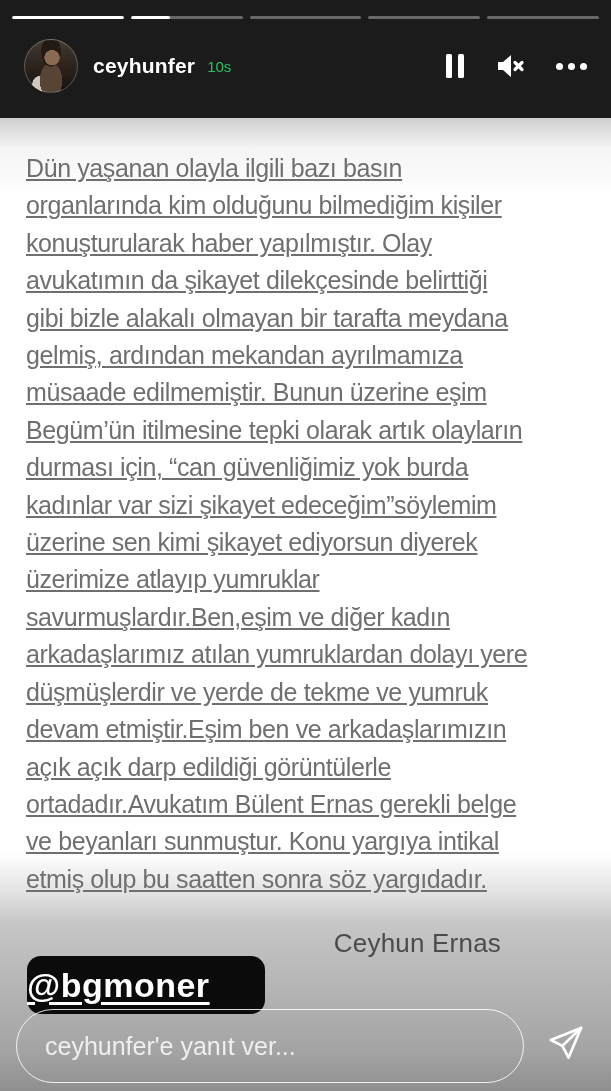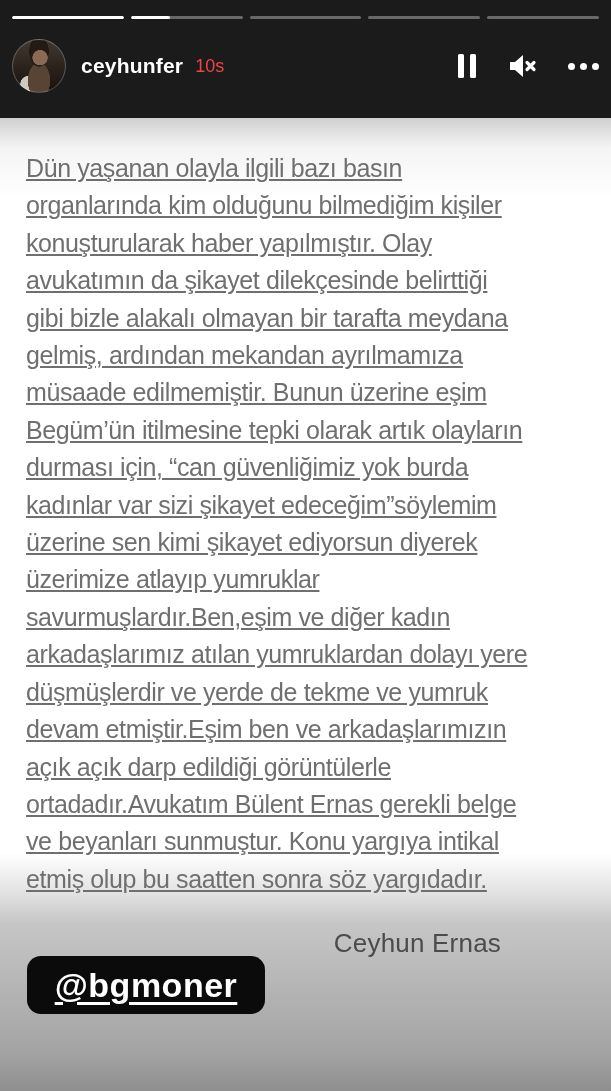--- a/index.html
+++ b/index.html
@@ -5,50 +5,50 @@
   * { margin:0; padding:0; box-sizing:border-box; }
   html,body { width:611px; height:1091px; background:#000; }
   body { font-family:"Liberation Sans", sans-serif; }
   #screen { position:relative; width:611px; height:1091px; overflow:hidden; background:#1b1b1b; }
 
   
   #header { position:absolute; top:0; left:0; width:611px; height:118px; background:#1b1b1b; z-index:3; }
   #progress-track { position:absolute; top:16px; left:12px; right:12px; display:flex; gap:7px; }
   .seg { flex:1; height:3px; border-radius:2px; background:rgba(255,255,255,0.34); overflow:hidden; }
   .seg .fill { height:100%; background:#ffffff; border-radius:2px; }
-  #header-row { position:absolute; top:36px; left:0; width:100%; height:60px; display:flex; align-items:center; padding:0 12px; }
+  #header-row { position:absolute; top:36px; left:0; width:100%; height:60px; display:flex; align-items:center; padding:0 24px; }
   #avatar { width:54px; height:54px; border-radius:50%; flex:0 0 auto;
     background:
       radial-gradient(circle at 52% 34%, #8a6a52 0 17%, rgba(0,0,0,0) 18%),
       radial-gradient(ellipse at 50% 22%, #241a14 0 26%, rgba(0,0,0,0) 27%),
       radial-gradient(ellipse at 50% 78%, #574435 0 30%, rgba(0,0,0,0) 31%),
       radial-gradient(circle at 30% 85%, #cfc8bd 0 14%, rgba(0,0,0,0) 15%),
       linear-gradient(180deg, #413931 0%, #2a211b 55%, #171210 100%);
     border:1px solid rgba(255,255,255,0.25); }
   #username { color:#ffffff; font-size:21px; font-weight:700; margin-left:15px; letter-spacing:0.2px; }
-  #timestamp { color:#ef4444; font-size:18px; margin-left:12px; }
+  #timestamp { color:#22c55e; font-size:15px; margin-left:12px; }
   #header-actions { margin-left:auto; display:flex; align-items:center; gap:30px; }
   .hicon { display:flex; align-items:center; justify-content:center; cursor:pointer; }
   #pause-icon { gap:6px; }
   #pause-icon i { display:block; width:6px; height:24px; background:#fff; border-radius:1.5px; }
   .dots { display:flex; gap:5px; }
   .dots i { width:7px; height:7px; border-radius:50%; background:#fff; }
 
   
   #canvas { position:absolute; top:118px; left:0; width:611px; height:973px;
     background:linear-gradient(180deg,
       #d0d0d0 0px, #f4f4f4 30px, #ffffff 80px,
       #ffffff 735px, #e2e2e2 775px, #c6c6c6 805px,
       #b2b2b2 880px, #a3a3a3 935px, #8f8f8f 973px); }
   #body-text { position:absolute; top:32px; left:26px; right:14px;
     font-size:25px; line-height:37.4px; letter-spacing:-0.4px;
     color:#6f6f6f; white-space:pre-line;text-decoration:underline; }
   #signature { position:absolute; top:810px; right:110px; font-size:26px; color:#4b4b4b; letter-spacing:0.2px; }
   #mention-badge { position:absolute; top:838px; left:27px; width:238px; height:58px;
-    background:#0b0b0b; border-radius:14px; display:flex; align-items:center; justify-content:center; cursor:pointer; }
+    background:#0b0b0b; border-radius:14px; display:flex; align-items:center; cursor:pointer; }
   #mention-badge span { color:#ffffff; font-size:34px; font-weight:700; letter-spacing:0.5px;
     text-decoration:underline; text-decoration-thickness:3px; text-underline-offset:5px; }
 
   
   #reply-bar { position:absolute; left:0; bottom:0; width:611px; height:91px; z-index:4; }
   #reply-input { position:absolute; left:16px; top:9px; width:508px; height:74px;
     border:1.5px solid rgba(255,255,255,0.85); border-radius:37px; background:transparent;
     padding:0 28px; font-size:25px; font-family:"Liberation Sans",sans-serif;
     color:#ffffff; outline:none; }
   #reply-input::placeholder { color:rgba(255,255,255,0.82); }
@@ -121,14 +121,21 @@
 açık açık darp edildiği görüntülerle
 ortadadır.Avukatım Bülent Ernas gerekli belge
 ve beyanları sunmuştur. Konu yargıya intikal
 etmiş olup bu saatten sonra söz yargıdadır.</div>
     <div id="signature">Ceyhun Ernas</div>
     <div id="mention-badge">
       <span>@bgmoner</span>
     </div>
   </div>
 
+  <div id="reply-bar">
+    <input id="reply-input" type="text" placeholder="ceyhunfer'e yanıt ver..." style="">
+    <svg id="send-icon" viewBox="0 0 24 24" fill="none" stroke="#ffffff" stroke-width="1.7" stroke-linejoin="round" stroke-linecap="round">
+      <path d="M21.5 2.5 L13.6 21.3 L9.7 13.8 L2.4 10.1 Z"></path>
+      <line x1="9.7" y1="13.8" x2="21.5" y2="2.5"></line>
+    </svg>
+  </div>
 
 </div>
 
 </body></html>

